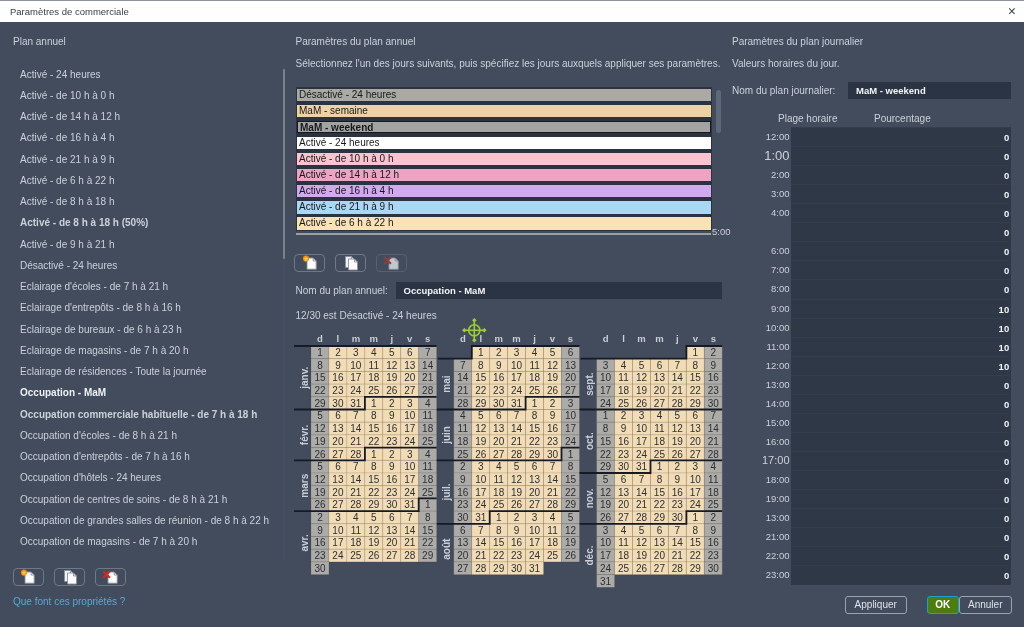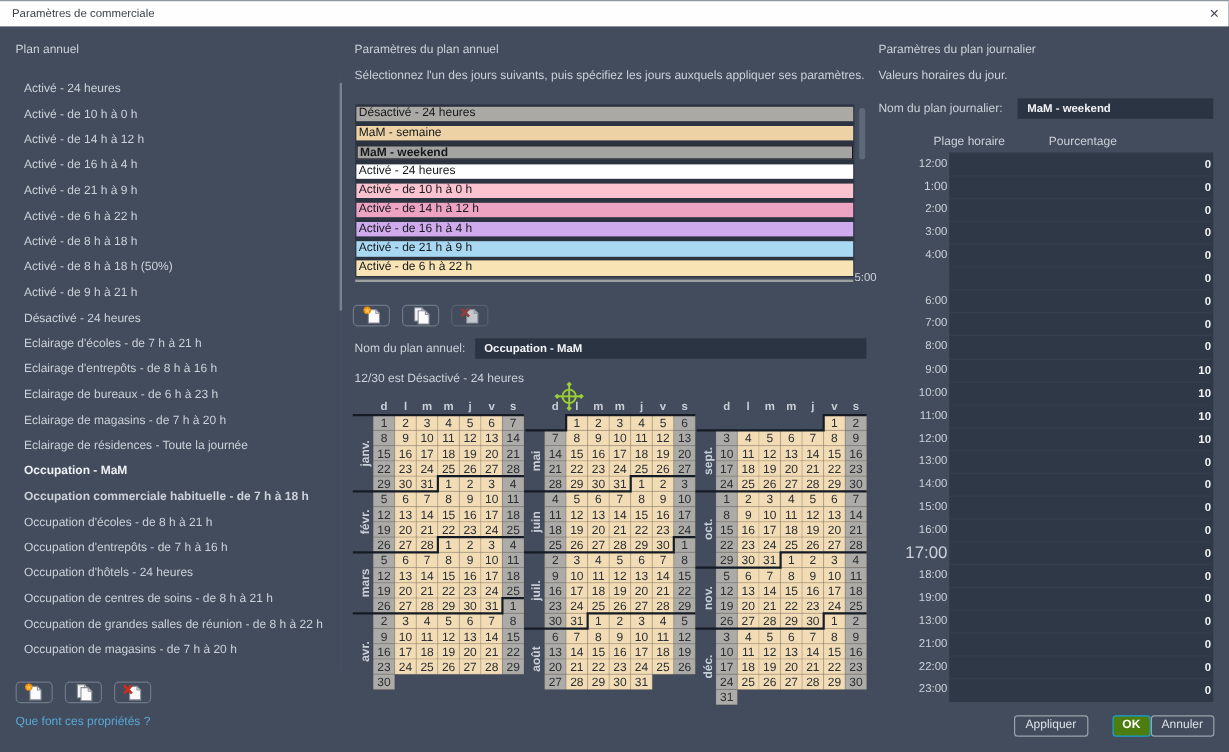--- a/index.html
+++ b/index.html
@@ -19,21 +19,21 @@
 <div class="lbl" style="left:295.5px;top:58px;">Sélectionnez l'un des jours suivants, puis spécifiez les jours auxquels appliquer ses paramètres.</div>
 <div class="lbl" style="left:732px;top:58px;">Valeurs horaires du jour.</div>
 
 <div style="position:absolute;left:20px;top:68.5px;font-size:10px;font-weight:normal;color:#ccd1d9;white-space:nowrap;">Activé - 24 heures</div>
 <div style="position:absolute;left:20px;top:89.8px;font-size:10px;font-weight:normal;color:#ccd1d9;white-space:nowrap;">Activé - de 10 h à 0 h</div>
 <div style="position:absolute;left:20px;top:111.0px;font-size:10px;font-weight:normal;color:#ccd1d9;white-space:nowrap;">Activé - de 14 h à 12 h</div>
 <div style="position:absolute;left:20px;top:132.3px;font-size:10px;font-weight:normal;color:#ccd1d9;white-space:nowrap;">Activé - de 16 h à 4 h</div>
 <div style="position:absolute;left:20px;top:153.5px;font-size:10px;font-weight:normal;color:#ccd1d9;white-space:nowrap;">Activé - de 21 h à 9 h</div>
 <div style="position:absolute;left:20px;top:174.8px;font-size:10px;font-weight:normal;color:#ccd1d9;white-space:nowrap;">Activé - de 6 h à 22 h</div>
 <div style="position:absolute;left:20px;top:196.1px;font-size:10px;font-weight:normal;color:#ccd1d9;white-space:nowrap;">Activé - de 8 h à 18 h</div>
-<div style="position:absolute;left:20px;top:217.3px;font-size:10px;font-weight:normal;color:#ccd1d9;white-space:nowrap;">Activé - de 8 h à 18 h (50%)</div>
+<div style="position:absolute;left:20px;top:217.3px;font-size:10px;font-weight:bold;color:#ccd1d9;white-space:nowrap;">Activé - de 8 h à 18 h (50%)</div>
 <div style="position:absolute;left:20px;top:238.6px;font-size:10px;font-weight:normal;color:#ccd1d9;white-space:nowrap;">Activé - de 9 h à 21 h</div>
 <div style="position:absolute;left:20px;top:259.8px;font-size:10px;font-weight:normal;color:#ccd1d9;white-space:nowrap;">Désactivé - 24 heures</div>
 <div style="position:absolute;left:20px;top:281.1px;font-size:10px;font-weight:normal;color:#ccd1d9;white-space:nowrap;">Eclairage d'écoles - de 7 h à 21 h</div>
 <div style="position:absolute;left:20px;top:302.4px;font-size:10px;font-weight:normal;color:#ccd1d9;white-space:nowrap;">Eclairage d'entrepôts - de 8 h à 16 h</div>
 <div style="position:absolute;left:20px;top:323.6px;font-size:10px;font-weight:normal;color:#ccd1d9;white-space:nowrap;">Eclairage de bureaux - de 6 h à 23 h</div>
 <div style="position:absolute;left:20px;top:344.9px;font-size:10px;font-weight:normal;color:#ccd1d9;white-space:nowrap;">Eclairage de magasins - de 7 h à 20 h</div>
 <div style="position:absolute;left:20px;top:366.1px;font-size:10px;font-weight:normal;color:#ccd1d9;white-space:nowrap;">Eclairage de résidences - Toute la journée</div>
 <div style="position:absolute;left:20px;top:387.4px;font-size:10px;font-weight:bold;color:#eef1f4;white-space:nowrap;">Occupation - MaM</div>
 <div style="position:absolute;left:20px;top:408.7px;font-size:10px;font-weight:bold;color:#ccd1d9;white-space:nowrap;">Occupation commerciale habituelle - de 7 h à 18 h</div>
 <div style="position:absolute;left:20px;top:429.9px;font-size:10px;font-weight:normal;color:#ccd1d9;white-space:nowrap;">Occupation d'écoles - de 8 h à 21 h</div>
@@ -110,21 +110,21 @@
 <div class="lbl" style="left:295.5px;top:310px;">12/30 est Désactivé - 24 heures</div>
 
 <div class="lbl" style="left:732px;top:84.5px;">Nom du plan journalier:</div>
 <div style="position:absolute;left:848px;top:81.5px;width:163px;height:17.5px;background:#2b3442;
  color:#f2f4f7;font-weight:bold;font-size:9.5px;line-height:17.5px;padding-left:8px;box-sizing:border-box;">MaM - weekend</div>
 <div class="lbl" style="left:764px;top:113px;margin-left:14px;">Plage horaire</div>
 <div class="lbl" style="left:874px;top:113px;">Pourcentage</div>
 <div style="position:absolute;left:790.5px;top:127px;width:220.5px;height:457.5px;background:#2f3847;"></div>
 <div style="position:absolute;left:712px;top:127.0px;width:77.5px;height:19.05px;font-size:9.5px;color:#ccd1d9;text-align:right;line-height:19.05px;">12:00</div>
 <div style="position:absolute;left:790.5px;top:127.0px;width:218.7px;height:19.05px;font-size:9.5px;font-weight:bold;color:#f2f4f7;text-align:right;line-height:19.05px;border-top:1px solid rgba(255,255,255,0.03);box-sizing:border-box;">0</div>
-<div style="position:absolute;left:712px;top:146.1px;width:77.5px;height:19.05px;font-size:10px;color:#ccd1d9;text-align:right;line-height:19.05px;">1:00</div>
+<div style="position:absolute;left:712px;top:146.1px;width:77.5px;height:19.05px;font-size:13px;color:#ccd1d9;text-align:right;line-height:19.05px;">1:00</div>
 <div style="position:absolute;left:790.5px;top:146.1px;width:218.7px;height:19.05px;font-size:9.5px;font-weight:bold;color:#f2f4f7;text-align:right;line-height:19.05px;border-top:1px solid rgba(255,255,255,0.03);box-sizing:border-box;">0</div>
 <div style="position:absolute;left:712px;top:165.1px;width:77.5px;height:19.05px;font-size:9.5px;color:#ccd1d9;text-align:right;line-height:19.05px;">2:00</div>
 <div style="position:absolute;left:790.5px;top:165.1px;width:218.7px;height:19.05px;font-size:9.5px;font-weight:bold;color:#f2f4f7;text-align:right;line-height:19.05px;border-top:1px solid rgba(255,255,255,0.03);box-sizing:border-box;">0</div>
 <div style="position:absolute;left:712px;top:184.2px;width:77.5px;height:19.05px;font-size:9.5px;color:#ccd1d9;text-align:right;line-height:19.05px;">3:00</div>
 <div style="position:absolute;left:790.5px;top:184.2px;width:218.7px;height:19.05px;font-size:9.5px;font-weight:bold;color:#f2f4f7;text-align:right;line-height:19.05px;border-top:1px solid rgba(255,255,255,0.03);box-sizing:border-box;">0</div>
 <div style="position:absolute;left:712px;top:203.2px;width:77.5px;height:19.05px;font-size:9.5px;color:#ccd1d9;text-align:right;line-height:19.05px;">4:00</div>
 <div style="position:absolute;left:790.5px;top:203.2px;width:218.7px;height:19.05px;font-size:9.5px;font-weight:bold;color:#f2f4f7;text-align:right;line-height:19.05px;border-top:1px solid rgba(255,255,255,0.03);box-sizing:border-box;">0</div>
 <div style="position:absolute;left:712px;top:222.2px;width:77.5px;height:19.05px;font-size:9.5px;color:#ccd1d9;text-align:left;line-height:19.05px;">5:00</div>
 <div style="position:absolute;left:790.5px;top:222.2px;width:218.7px;height:19.05px;font-size:9.5px;font-weight:bold;color:#f2f4f7;text-align:right;line-height:19.05px;border-top:1px solid rgba(255,255,255,0.03);box-sizing:border-box;">0</div>
 <div style="position:absolute;left:712px;top:241.3px;width:77.5px;height:19.05px;font-size:9.5px;color:#ccd1d9;text-align:right;line-height:19.05px;">6:00</div>
@@ -142,21 +142,21 @@
 <div style="position:absolute;left:712px;top:355.6px;width:77.5px;height:19.05px;font-size:9.5px;color:#ccd1d9;text-align:right;line-height:19.05px;">12:00</div>
 <div style="position:absolute;left:790.5px;top:355.6px;width:218.7px;height:19.05px;font-size:9.5px;font-weight:bold;color:#f2f4f7;text-align:right;line-height:19.05px;border-top:1px solid rgba(255,255,255,0.03);box-sizing:border-box;">10</div>
 <div style="position:absolute;left:712px;top:374.6px;width:77.5px;height:19.05px;font-size:9.5px;color:#ccd1d9;text-align:right;line-height:19.05px;">13:00</div>
 <div style="position:absolute;left:790.5px;top:374.6px;width:218.7px;height:19.05px;font-size:9.5px;font-weight:bold;color:#f2f4f7;text-align:right;line-height:19.05px;border-top:1px solid rgba(255,255,255,0.03);box-sizing:border-box;">0</div>
 <div style="position:absolute;left:712px;top:393.7px;width:77.5px;height:19.05px;font-size:9.5px;color:#ccd1d9;text-align:right;line-height:19.05px;">14:00</div>
 <div style="position:absolute;left:790.5px;top:393.7px;width:218.7px;height:19.05px;font-size:9.5px;font-weight:bold;color:#f2f4f7;text-align:right;line-height:19.05px;border-top:1px solid rgba(255,255,255,0.03);box-sizing:border-box;">0</div>
 <div style="position:absolute;left:712px;top:412.8px;width:77.5px;height:19.05px;font-size:9.5px;color:#ccd1d9;text-align:right;line-height:19.05px;">15:00</div>
 <div style="position:absolute;left:790.5px;top:412.8px;width:218.7px;height:19.05px;font-size:9.5px;font-weight:bold;color:#f2f4f7;text-align:right;line-height:19.05px;border-top:1px solid rgba(255,255,255,0.03);box-sizing:border-box;">0</div>
 <div style="position:absolute;left:712px;top:431.8px;width:77.5px;height:19.05px;font-size:9.5px;color:#ccd1d9;text-align:right;line-height:19.05px;">16:00</div>
 <div style="position:absolute;left:790.5px;top:431.8px;width:218.7px;height:19.05px;font-size:9.5px;font-weight:bold;color:#f2f4f7;text-align:right;line-height:19.05px;border-top:1px solid rgba(255,255,255,0.03);box-sizing:border-box;">0</div>
-<div style="position:absolute;left:712px;top:450.9px;width:77.5px;height:19.05px;font-size:14px;color:#ccd1d9;text-align:right;line-height:19.05px;">17:00</div>
+<div style="position:absolute;left:712px;top:450.9px;width:77.5px;height:19.05px;font-size:11px;color:#ccd1d9;text-align:right;line-height:19.05px;">17:00</div>
 <div style="position:absolute;left:790.5px;top:450.9px;width:218.7px;height:19.05px;font-size:9.5px;font-weight:bold;color:#f2f4f7;text-align:right;line-height:19.05px;border-top:1px solid rgba(255,255,255,0.03);box-sizing:border-box;">0</div>
 <div style="position:absolute;left:712px;top:469.9px;width:77.5px;height:19.05px;font-size:9.5px;color:#ccd1d9;text-align:right;line-height:19.05px;">18:00</div>
 <div style="position:absolute;left:790.5px;top:469.9px;width:218.7px;height:19.05px;font-size:9.5px;font-weight:bold;color:#f2f4f7;text-align:right;line-height:19.05px;border-top:1px solid rgba(255,255,255,0.03);box-sizing:border-box;">0</div>
 <div style="position:absolute;left:712px;top:488.9px;width:77.5px;height:19.05px;font-size:9.5px;color:#ccd1d9;text-align:right;line-height:19.05px;">19:00</div>
 <div style="position:absolute;left:790.5px;top:488.9px;width:218.7px;height:19.05px;font-size:9.5px;font-weight:bold;color:#f2f4f7;text-align:right;line-height:19.05px;border-top:1px solid rgba(255,255,255,0.03);box-sizing:border-box;">0</div>
 <div style="position:absolute;left:712px;top:508.0px;width:77.5px;height:19.05px;font-size:9.5px;color:#ccd1d9;text-align:right;line-height:19.05px;">13:00</div>
 <div style="position:absolute;left:790.5px;top:508.0px;width:218.7px;height:19.05px;font-size:9.5px;font-weight:bold;color:#f2f4f7;text-align:right;line-height:19.05px;border-top:1px solid rgba(255,255,255,0.03);box-sizing:border-box;">0</div>
 <div style="position:absolute;left:712px;top:527.0px;width:77.5px;height:19.05px;font-size:9.5px;color:#ccd1d9;text-align:right;line-height:19.05px;">21:00</div>
 <div style="position:absolute;left:790.5px;top:527.0px;width:218.7px;height:19.05px;font-size:9.5px;font-weight:bold;color:#f2f4f7;text-align:right;line-height:19.05px;border-top:1px solid rgba(255,255,255,0.03);box-sizing:border-box;">0</div>
 <div style="position:absolute;left:712px;top:546.1px;width:77.5px;height:19.05px;font-size:9.5px;color:#ccd1d9;text-align:right;line-height:19.05px;">22:00</div>

